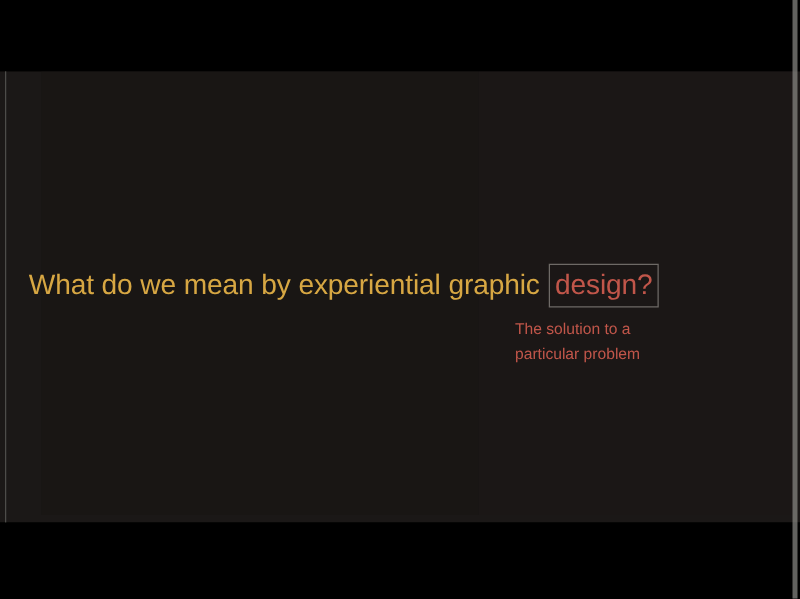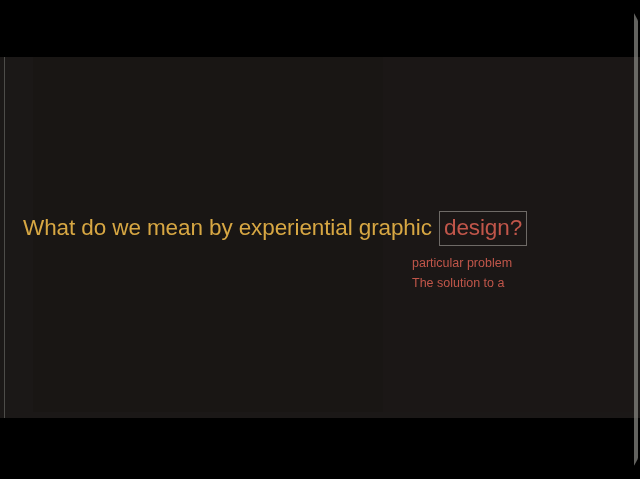--- a/index.html
+++ b/index.html
@@ -13,21 +13,20 @@
     overflow: hidden;
     font-family: "Liberation Sans", sans-serif;
   }
 
   #slide-frame {
     position: relative;
     width: 640px;
     height: 479px;
     background: #000000;
     overflow: hidden;
-    border-radius: 32px;
   }
 
   
   .letterbox {
     position: absolute;
     left: 0;
     width: 640px;
     background: #000000;
     z-index: 5;
   }
@@ -120,17 +119,17 @@
 
   <div class="letterbox" id="letterbox-top"></div>
   <div class="letterbox" id="letterbox-bottom"></div>
 
   <div class="frame-edge" id="frame-edge-left"></div>
   <div class="frame-edge" id="frame-edge-right"></div>
 
   <div id="headline"><span id="headline-lead">What do we mean by experiential graphic </span><span id="headline-highlight-wrap">design?</span></div>
 
   <div id="annotation">
+    <span class="annotation-line">The solution to a</span>
     <span class="annotation-line">particular problem</span>
-    <span class="annotation-line">The solution to a</span>
   </div>
 
 </div>
 
 </body></html>

